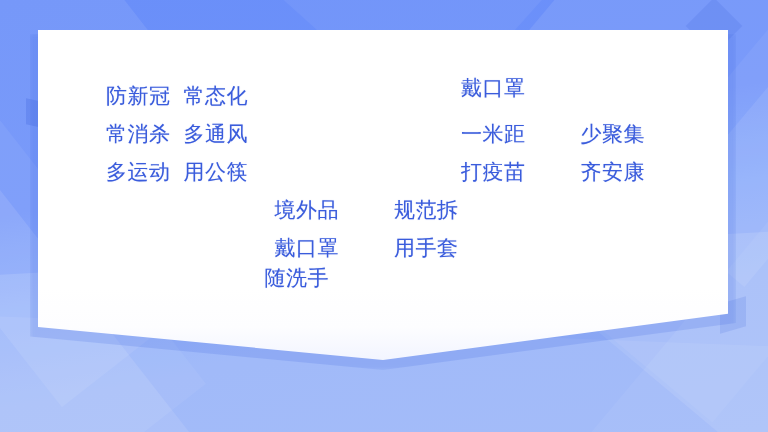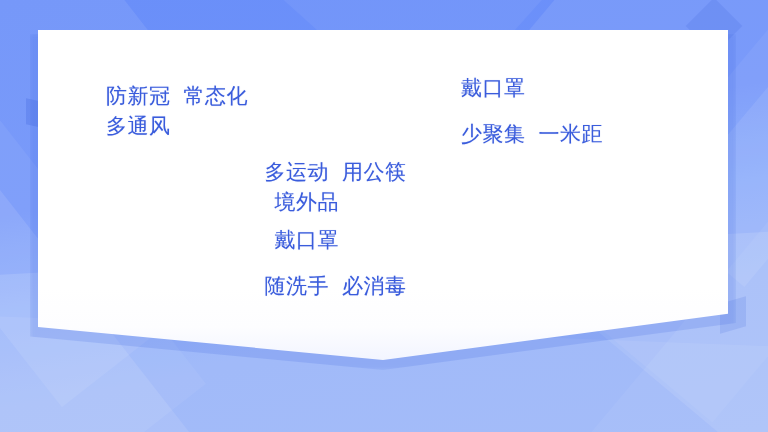--- a/index.html
+++ b/index.html
@@ -156,21 +156,21 @@
     justify-content: center;
     height: 38px;
   }
   .slogan-col {
     width: 305px;
     display: flex;
     align-items: baseline;
     justify-content: flex-start;
   }
   .slogan-col.left { padding-left: 68px; }
-  .slogan-col.right { padding-left: 88px; }
+  .slogan-col.right { padding-left: 88px; gap: 42px; }
   .phrase {
     color: #3a5cdc;
     font-size: 21px;
     font-weight: normal;
     letter-spacing: 0.5px;
     line-height: 1;
     white-space: nowrap;
     text-shadow: 0 0 1px rgba(58,92,220,0.35);
   }
   .phrase + .phrase { margin-left: 13px; margin-top: 16px; }
@@ -206,48 +206,54 @@
         <span class="phrase">防新冠</span>
         <span class="phrase">常态化</span>
       </div>
       <div class="slogan-col right">
         <span class="phrase">戴口罩</span>
       </div>
     </div>
 
     <div class="slogan-row">
       <div class="slogan-col left">
+        <span class="phrase">常消杀</span>
         <span class="phrase">多通风</span>
       </div>
       <div class="slogan-col right">
+        <span class="phrase">一米距</span>
         <span class="phrase">少聚集</span>
-        <span class="phrase">一米距</span>
       </div>
     </div>
 
     <div class="slogan-row">
       <div class="slogan-col left">
         <span class="phrase">多运动</span>
         <span class="phrase">用公筷</span>
       </div>
+      <div class="slogan-col right">
+        <span class="phrase">打疫苗</span>
+        <span class="phrase">齐安康</span>
+      </div>
     </div>
 
     <div class="slogan-row">
       <div class="slogan-col right">
         <span class="phrase">境外品</span>
+        <span class="phrase">规范拆</span>
       </div>
     </div>
 
     <div class="slogan-row">
       <div class="slogan-col right">
         <span class="phrase">戴口罩</span>
+        <span class="phrase">用手套</span>
       </div>
     </div>
 
     <div class="slogan-row">
       <div class="slogan-col left">
         <span class="phrase">随洗手</span>
-        <span class="phrase">必消毒</span>
       </div>
     </div>
 
   </div>
 </div>
 
 </body></html>

